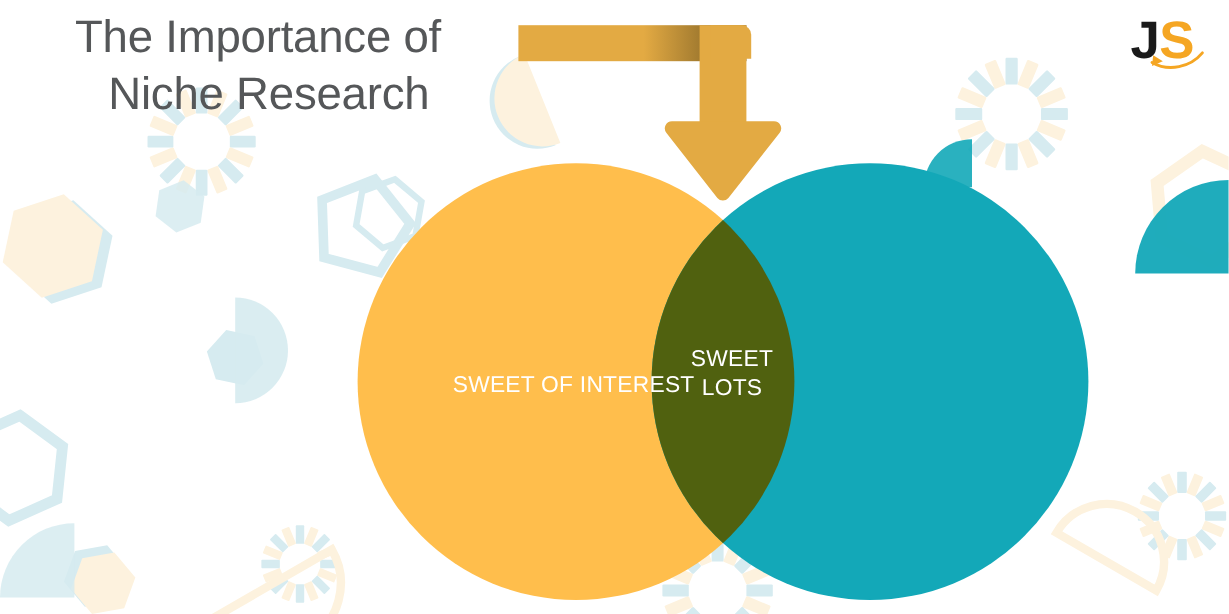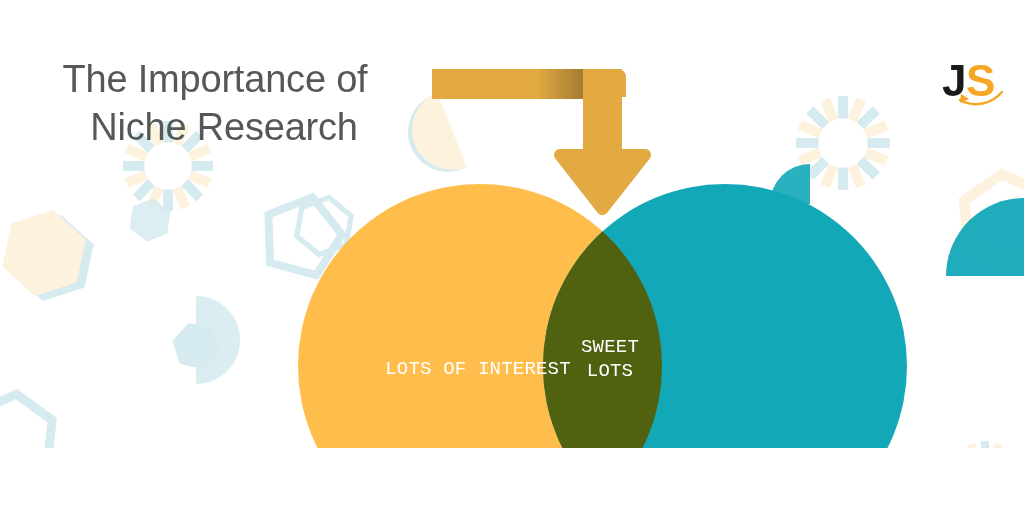--- a/index.html
+++ b/index.html
@@ -2,21 +2,21 @@
 <html><head>
 <meta charset="utf-8">
 <style>
   html,body{margin:0;padding:0;}
   body{
     width:1024px;height:512px;
     background:#ffffff;
     font-family:"Liberation Sans", sans-serif;
     overflow:hidden;
   }
-  #stage{position:relative;width:1024px;height:400px;background:#fff;overflow:hidden;margin-top:48px;}
+  #stage{position:relative;width:1024px;height:512px;background:#fff;overflow:hidden;}
   #bg, #art{position:absolute;left:0;top:0;width:1024px;height:512px;}
   #bg{z-index:1;}
   #art{z-index:3;}
   #title{
     position:absolute;z-index:4;
     left:0;top:8px;width:430px;
     text-align:center;
     color:#555759;
     font-size:38px;
     font-weight:400;
@@ -28,21 +28,20 @@
   #logo{position:absolute;z-index:5;right:18px;top:8px;width:66px;height:54px;}
   .venn-label{
     position:absolute;z-index:4;
     color:#ffffff;
     font-size:19px;
     font-weight:400;
     text-align:center;
     line-height:1.25;
     letter-spacing:0.2px;
     white-space:nowrap;
-    font-family:Liberation Mono, monospace;
   }
   #label-left{left:258px;top:310px;width:440px;}
   #label-right{left:570px;top:310px;width:440px;}
   #label-mid{left:525px;top:288px;width:170px;white-space:normal;font-size:19px;}
 </style>
 </head>
 <body>
 
 <div id="stage">
 
@@ -192,19 +191,19 @@
       <path d="M560,101 h85 a6,6 0 0 1 4.6,9.8 L607,165 a6,6 0 0 1 -9.2,0 L555.4,110.8 A6,6 0 0 1 560,101 Z" fill="#E3AA43"></path>
     </g>
 
     <circle cx="480" cy="318" r="182" fill="#FFBE4C"></circle>
     <circle cx="725" cy="318" r="182" fill="#13A8B8"></circle>
     <g clip-path="url(#clipLeft)">
       <circle cx="725" cy="318" r="182" fill="#50610F"></circle>
     </g>
   </svg>
 
-  <div class="venn-label" id="label-left">LOTS OF INTEREST</div>
+  <div class="venn-label" id="label-left">SWEET OF INTEREST</div>
   <div class="venn-label" id="label-mid">
     <span>SWEET</span><br>
     <span>LOTS</span>
   </div>
 
 </div>
 
 </body></html>

